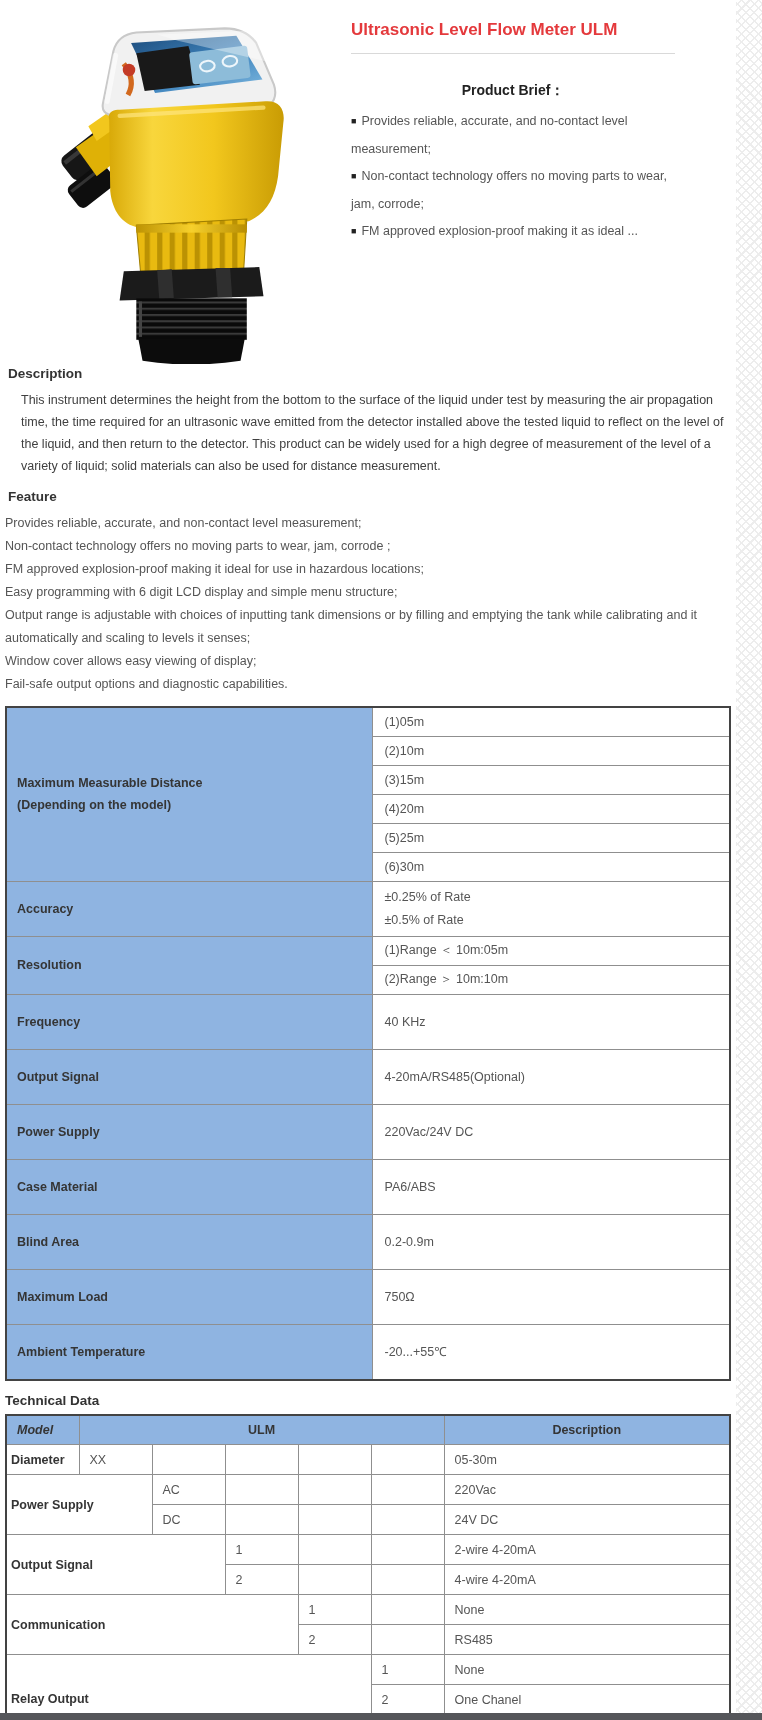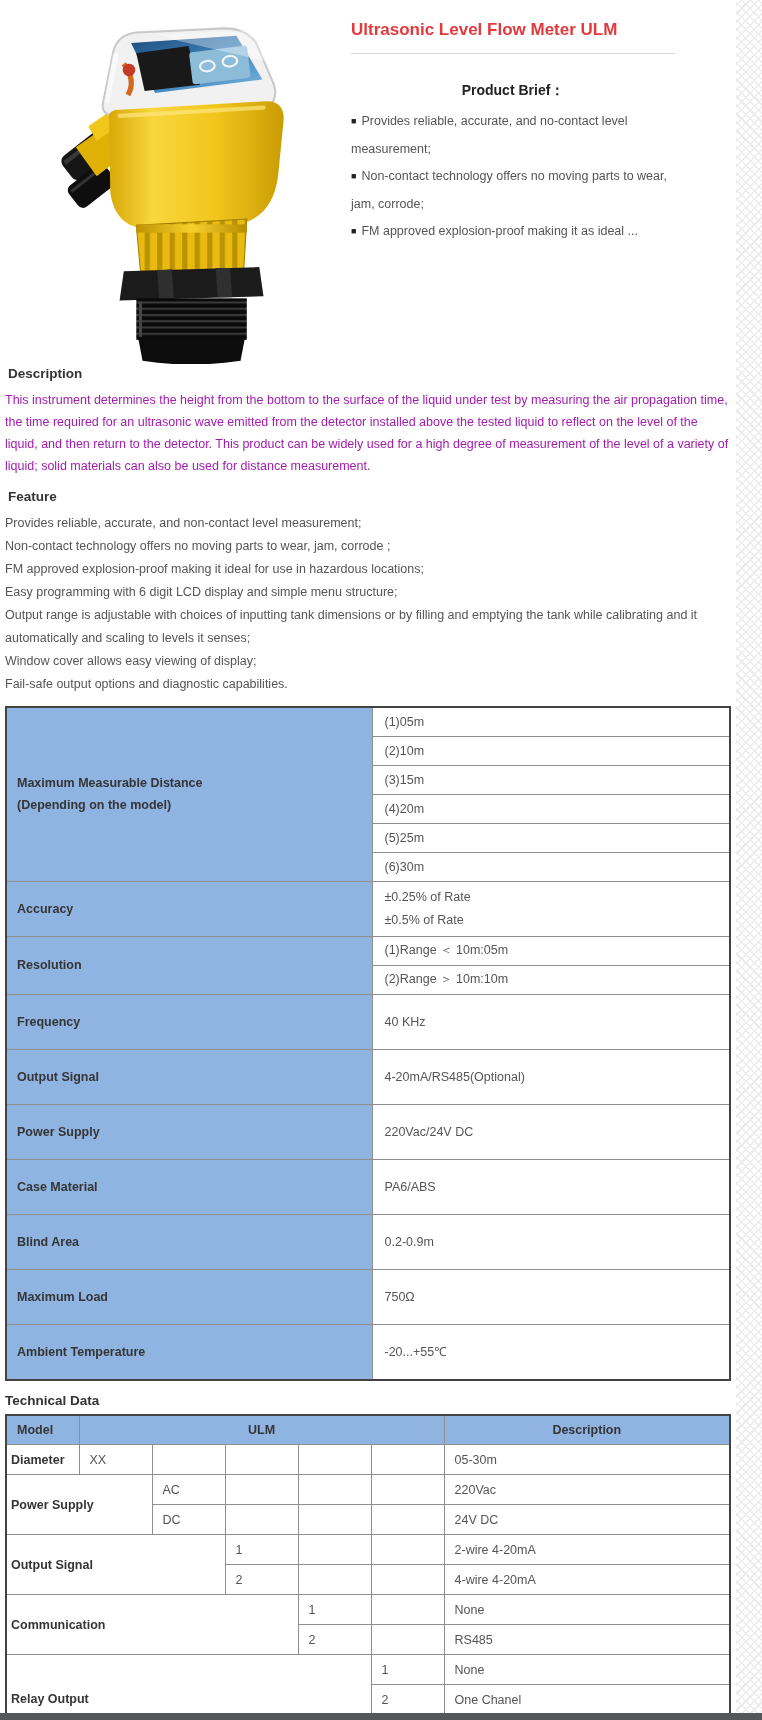--- a/index.html
+++ b/index.html
@@ -23,38 +23,38 @@
   .product-info { width:324px; padding-top:8px; }
   .page-title { margin:0 0 13px 0; font-size:17px; font-weight:bold; color:#e4393c; }
   .title-rule { border:none; border-top:1px solid #d9d9d9; margin:0 0 28px 0; }
   .brief-heading { margin:0 0 8px 0; font-size:14px; font-weight:bold; color:#222;text-align:center; }
   .brief-list { margin:0; padding:0; list-style:none; }
   .brief-list li { font-size:12.5px; color:#555; line-height:27px; }
   .brief-list .sq { font-size:9px; color:#222; margin-right:5px; position:relative; top:-1px; }
   
   .goods-heading { margin:18px 0 10px 0; font-size:14px; font-weight:bold; color:#333; }
   .sub-heading { margin:0 0 8px 3px; font-size:13.5px; font-weight:bold; color:#333; }
-  .desc-text { margin:0 0 12px 0; font-size:12.5px; color:#a21caf; line-height:22px; }
+  .desc-text { margin:0 0 12px 16px; font-size:12.5px; color:#404040; line-height:22px; }
   .features { margin:0 0 10px 0; }
   .features p { margin:0; font-size:12.5px; color:#555; line-height:23px; }
   
   table { border-collapse:collapse; table-layout:fixed; width:726px; background:#fff; }
   .spec-table { border:2px solid #434343; margin:4px 0 12px 0; }
   .spec-table th, .spec-table td { border:1px solid #8f8f8f; font-weight:normal;margin-top:8px; }
   .spec-table th {
     background:#8fb4e1; width:366px; text-align:left; vertical-align:middle;
     padding:16px 10px; font-size:12.5px; font-weight:bold; color:#353535; line-height:22px;
   }
   .spec-table td { padding:4px 12px; font-size:12.5px; color:#555; height:29px; }
   .spec-table td.multi div { line-height:23px; }
   .heading-block { margin:2px 0 0 0; }
   .model-table { border:2px solid #434343; margin:6px 0 0 0; }
   .model-table th, .model-table td { border:1px solid #8f8f8f; font-size:12.5px; vertical-align:middle; height:30px; }
   .model-table thead th { background:#8fb4e1; color:#353535; font-weight:bold; padding:4px 10px; }
-  .model-table th.h-left { text-align:left; }
+  .model-table th.h-left { text-align:left;font-style:italic; }
   .model-table th.h-center { text-align:center; }
   .model-table td.label { font-weight:bold; color:#353535; text-align:left; padding:4px 4px; }
   .model-table td.code, .model-table td.desc { color:#555; text-align:left; padding:4px 10px; }
   .model-table td.empty { padding:0; }
   .footer-bar { position:absolute; left:0; right:0; bottom:0; height:7px; background:#55565a; }
 </style>
 </head>
 <body>
 
 <div class="page">

